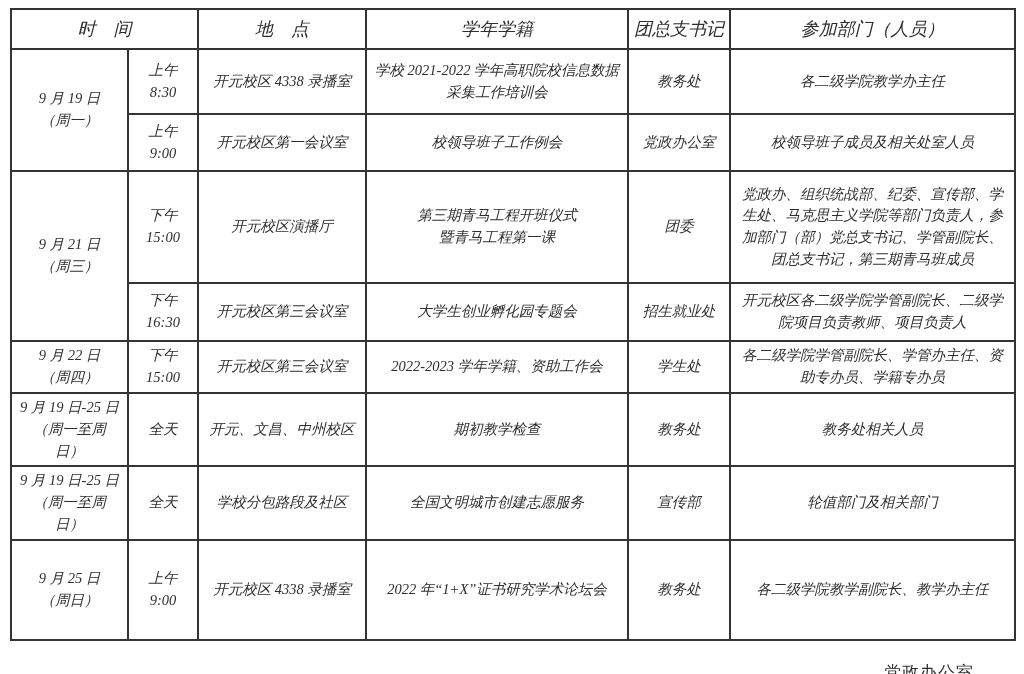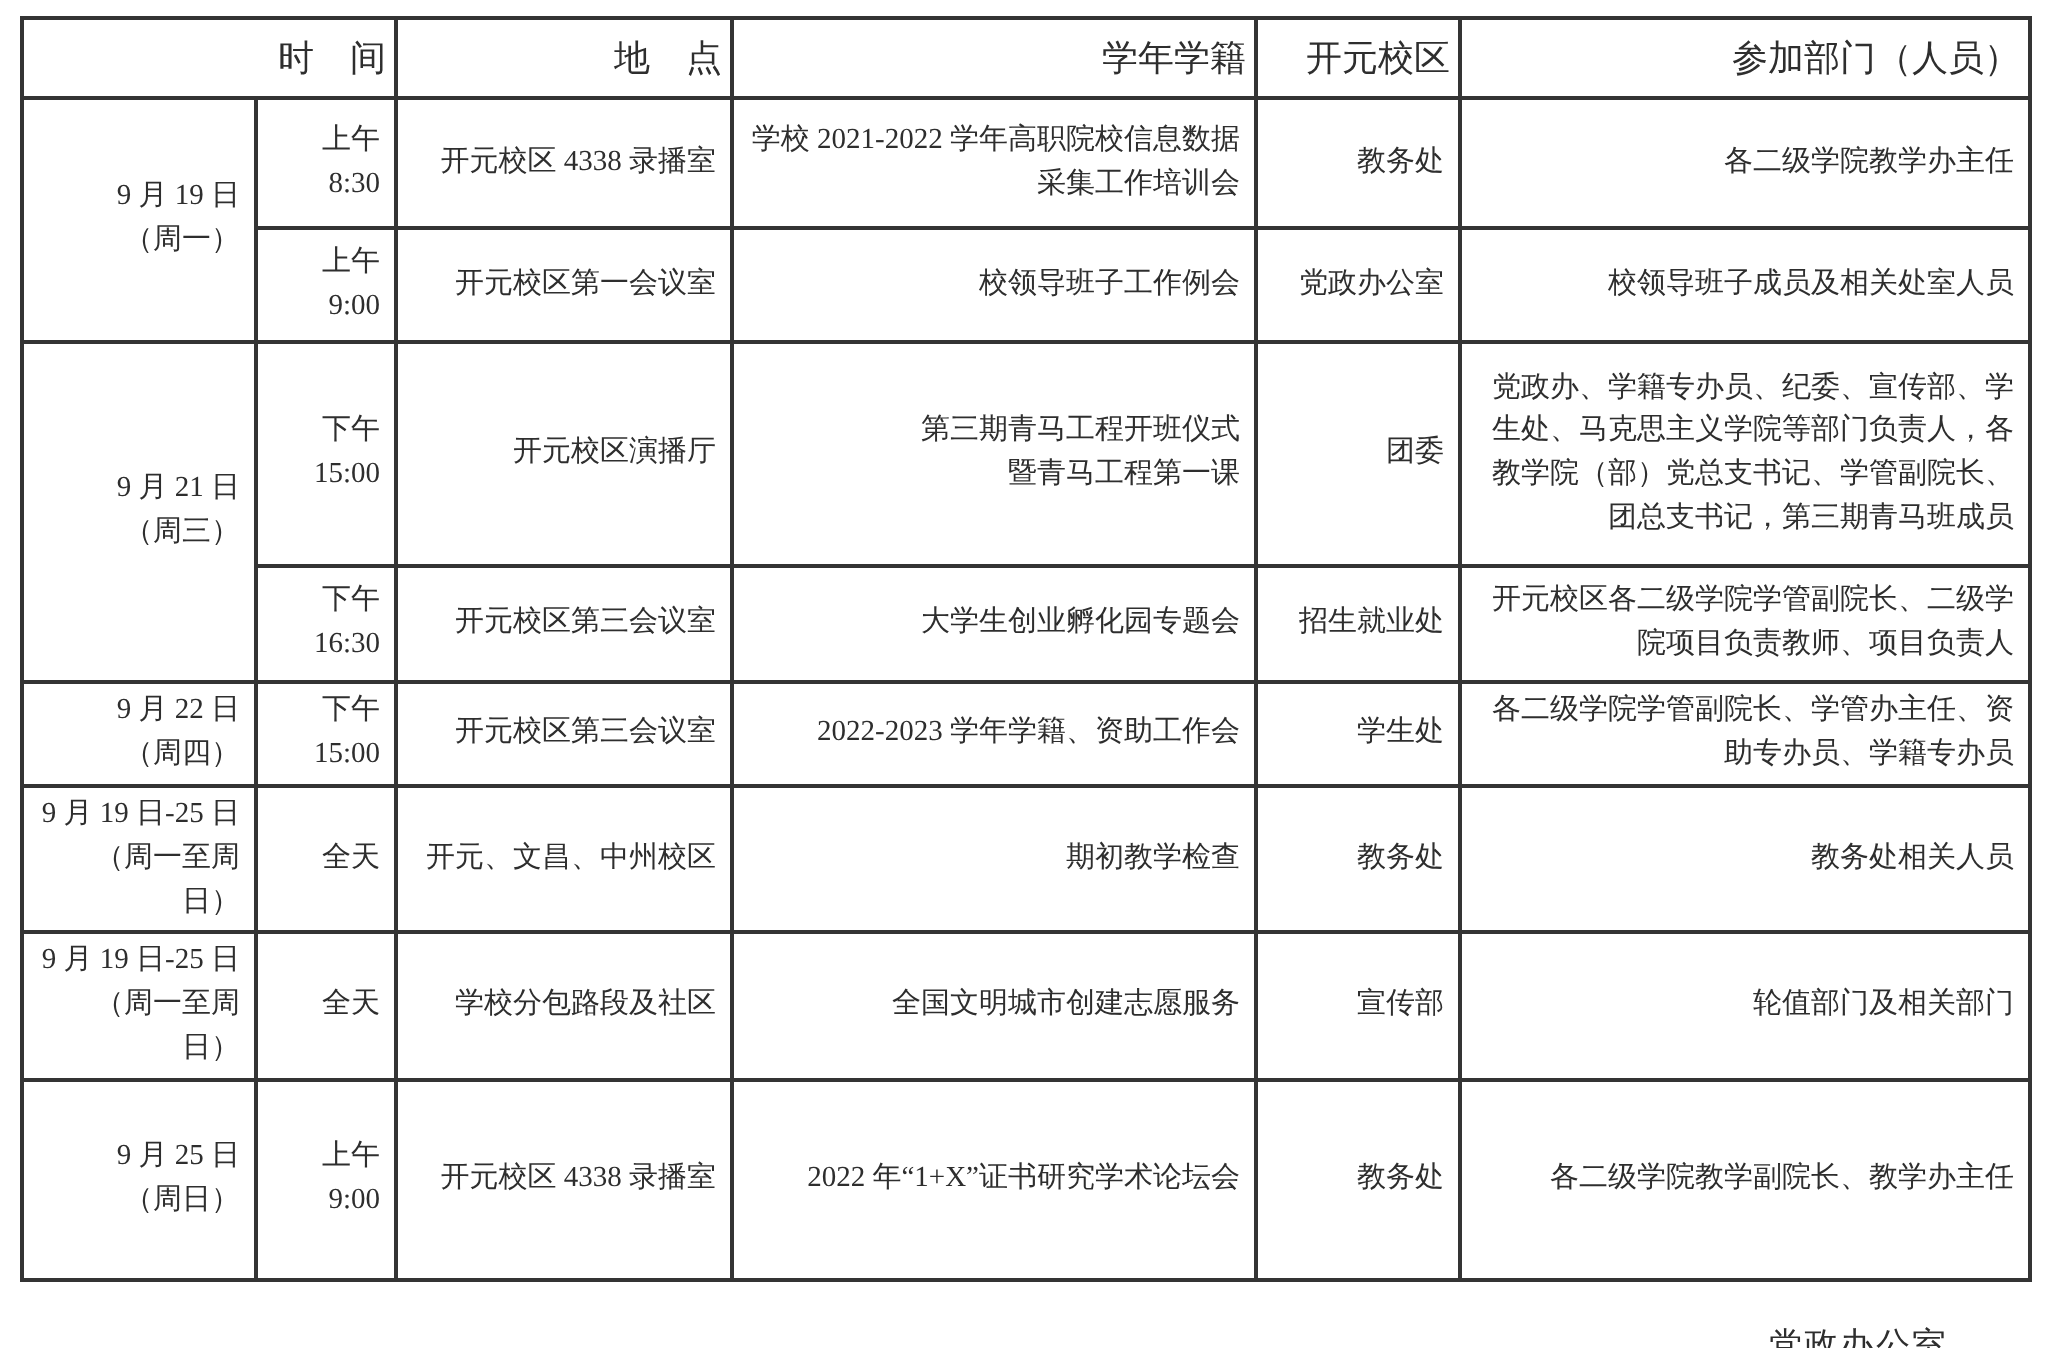--- a/index.html
+++ b/index.html
@@ -14,26 +14,27 @@
 
   table.schedule {
     width: 1004px;
     border-collapse: collapse;
     table-layout: fixed;
   }
   table.schedule th,
   table.schedule td {
     border: 2px solid #343434;
     vertical-align: middle;
-    text-align: right;
+    text-align: center;
     white-space: pre-line;
     font-size: 14.5px;
     line-height: 1.5;
     padding: 3px 7px;
     overflow: hidden;
+    font-style: italic;
   }
   table.schedule th {
     font-size: 18px;
     font-weight: normal;
     height: 40px;
     padding: 2px 4px;
   }
   
   col.c-date { width: 117px; }
   col.c-time { width: 70px; }
@@ -76,21 +77,21 @@
         <col class="c-loc">
       <col class="c-work">
         <col class="c-lead">
         <col class="c-part">
     </colgroup>
     <thead>
       <tr>
         <th colspan="2">时　间</th>
         <th>地　点</th>
         <th>学年学籍</th>
-        <th>开元校区</th>
+        <th>团总支书记</th>
         <th>参加部门（人员）</th>
       </tr>
     </thead>
     <tbody>
       <tr class="r1">
         <td rowspan="2" class="cell-date">9 月 19 日
 （周一）</td>
         <td class="cell-time">上午
 8:30</td>
         <td>开元校区 4338 录播室</td>
@@ -108,21 +109,21 @@
       </tr>
       <tr class="r3">
         <td rowspan="2" class="cell-date">9 月 21 日
 （周三）</td>
         <td class="cell-time">下午
 15:00</td>
         <td>开元校区演播厅</td>
         <td>第三期青马工程开班仪式
 暨青马工程第一课</td>
         <td>团委</td>
-        <td class="aj">党政办、学籍专办员、纪委、宣传部、学生处、马克思主义学院等部门负责人，各教学院（部）党总支书记、学管副院长、团总支书记，第三期青马班成员</td>
+        <td class="aj">党政办、组织统战部、纪委、宣传部、学生处、马克思主义学院等部门负责人，参加部门（部）党总支书记、学管副院长、团总支书记，第三期青马班成员</td>
       </tr>
       <tr class="r4">
         <td class="cell-time">下午
 16:30</td>
         <td>开元校区第三会议室</td>
         <td>大学生创业孵化园专题会</td>
         <td>招生就业处</td>
         <td class="aj">开元校区各二级学院学管副院长、二级学院项目负责教师、项目负责人</td>
       </tr>
       <tr class="r5">

